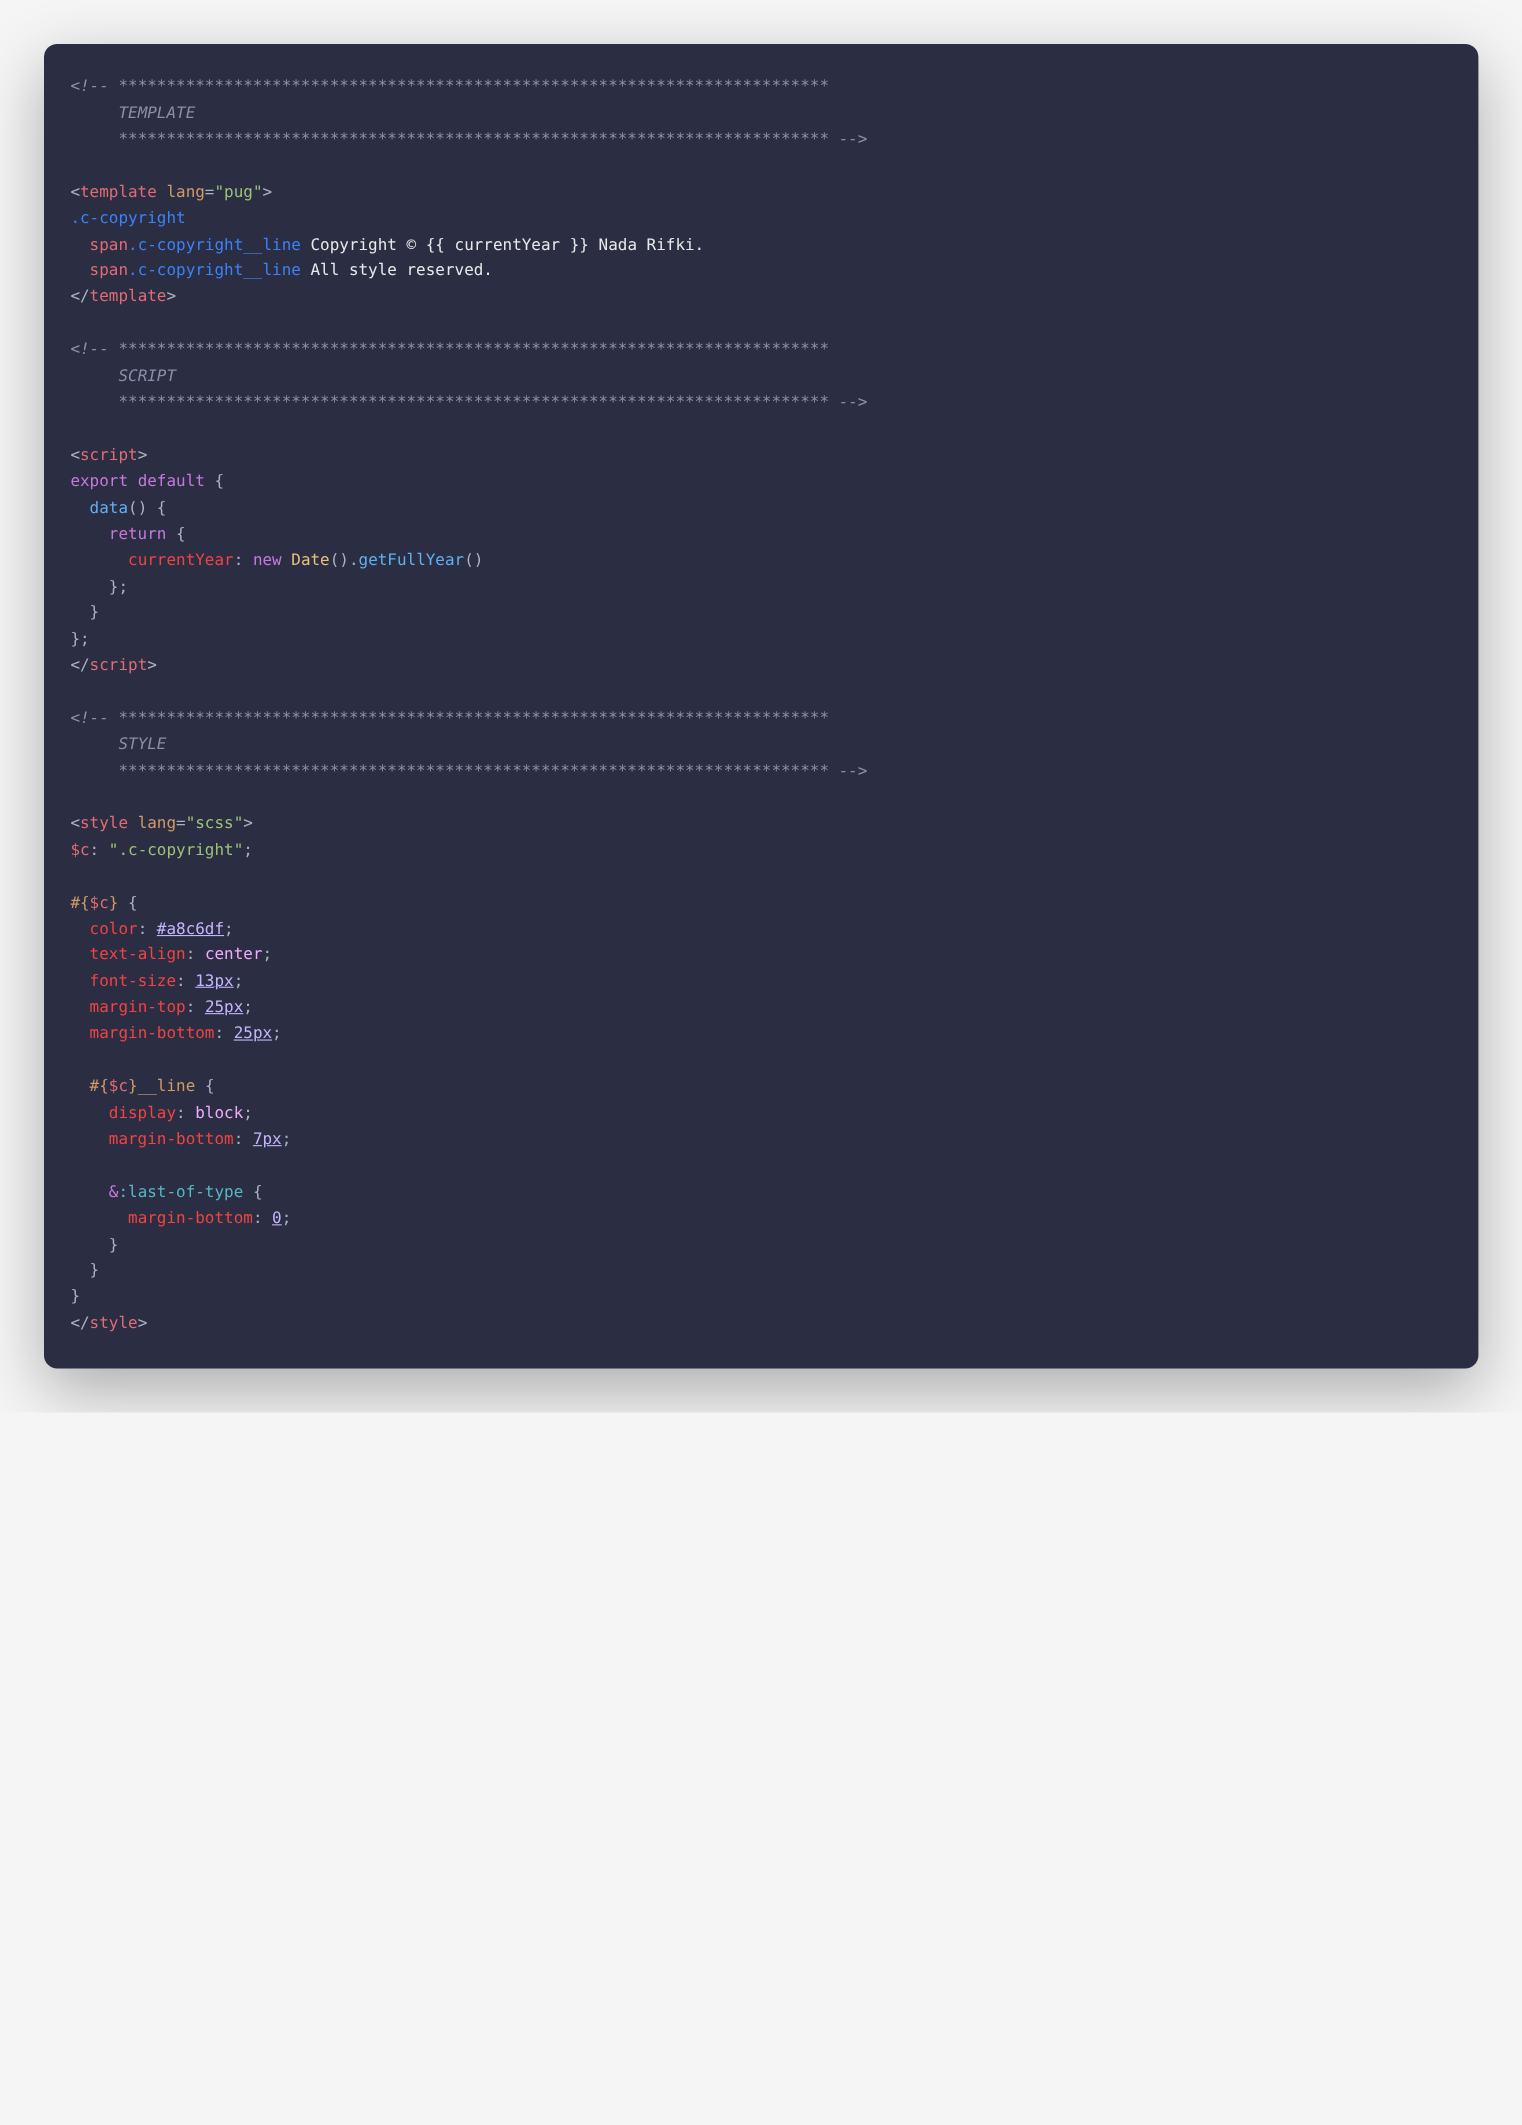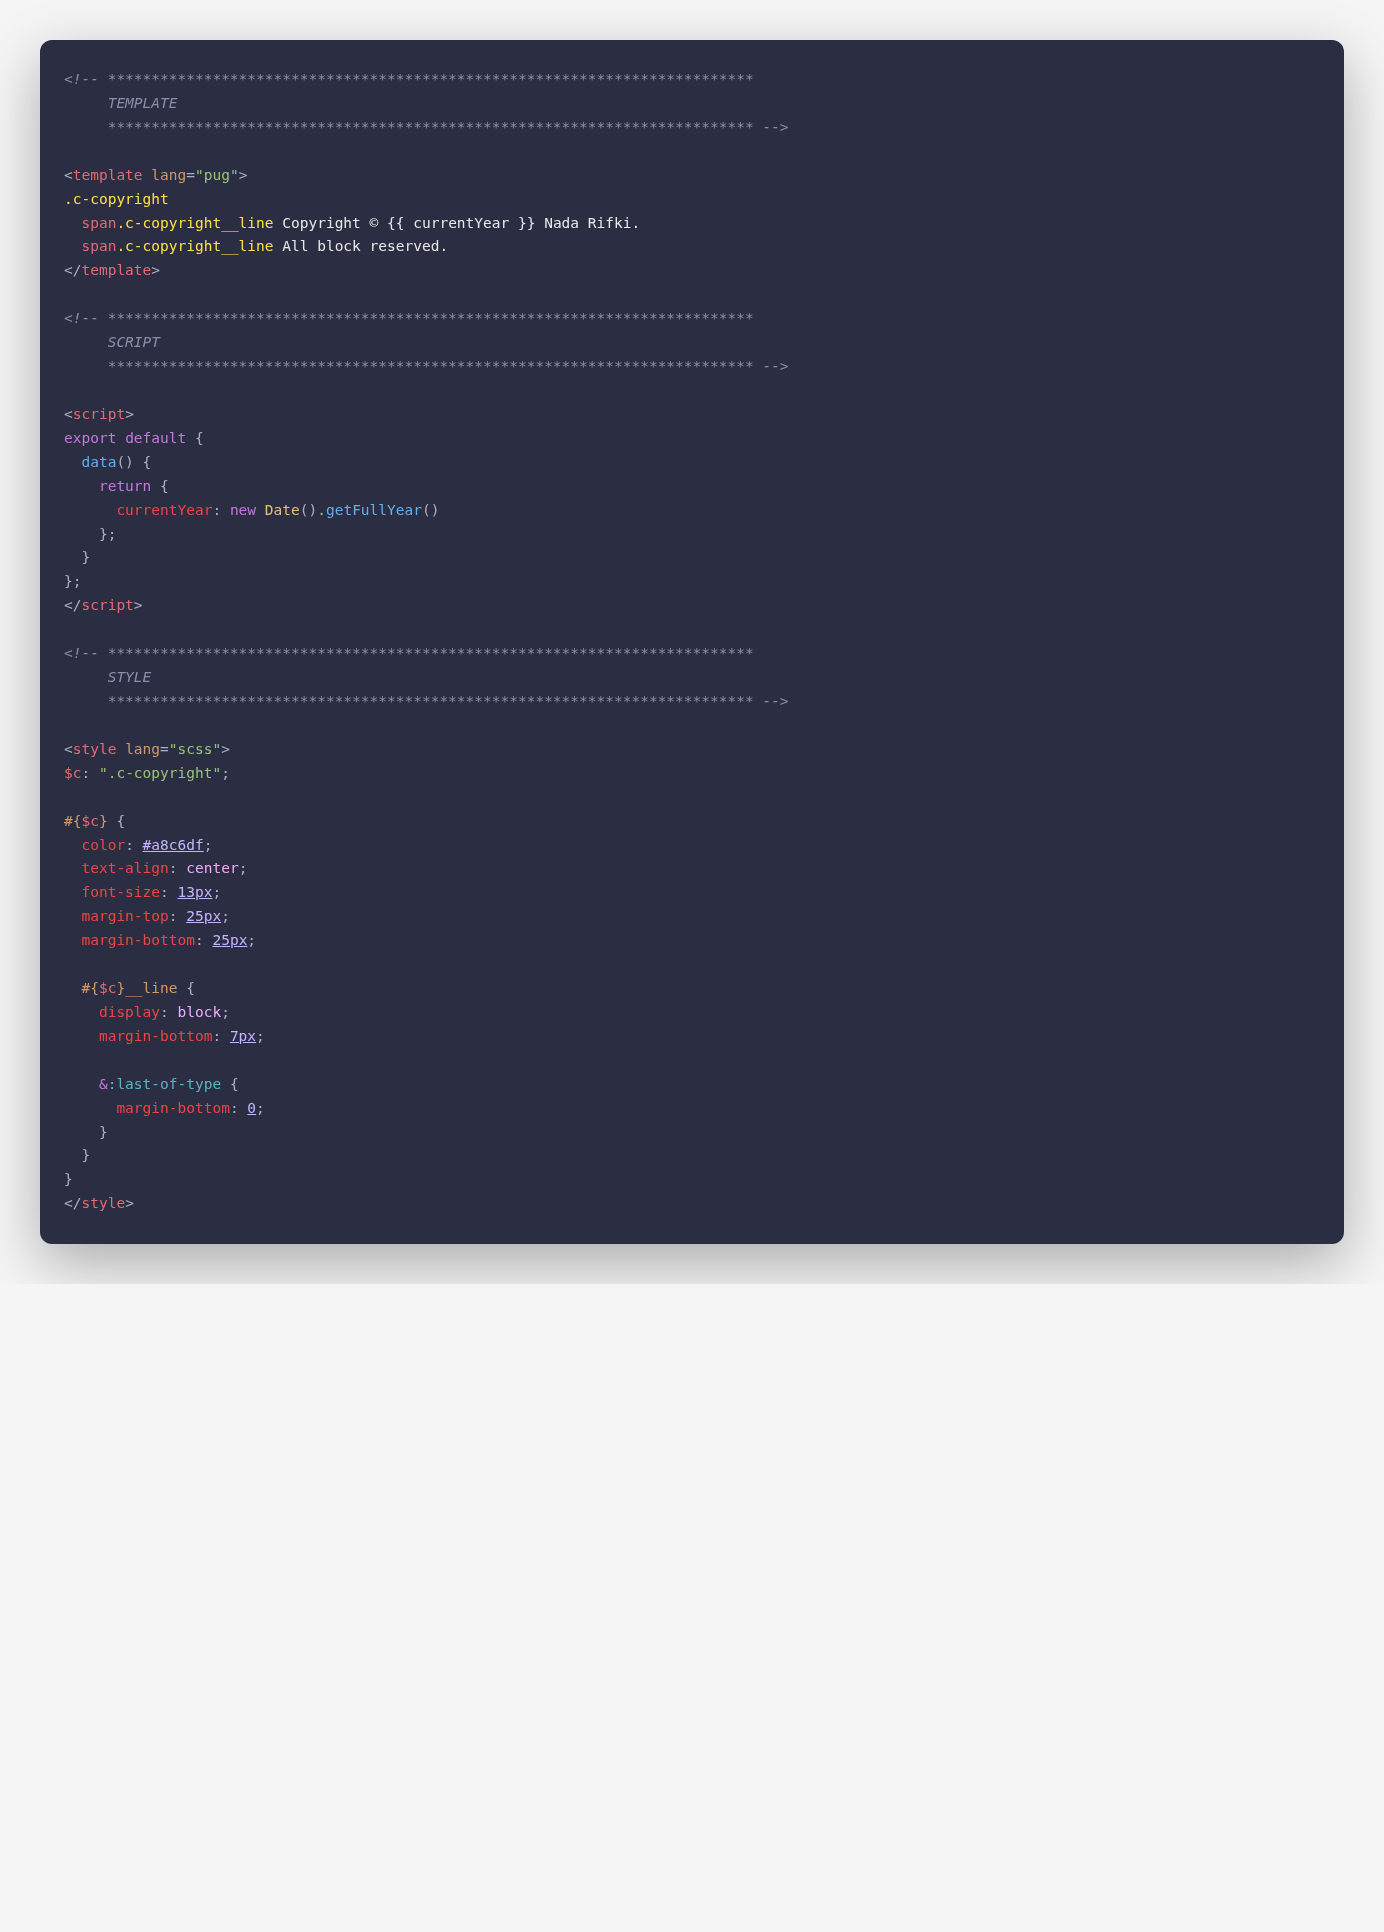--- a/index.html
+++ b/index.html
@@ -20,21 +20,21 @@
   }
   pre {
     font-family: inherit;
     white-space: pre;
   }
   .c-comment { color: #8a8fa8; font-style: italic; }
   .c-punct { color: #abb2bf; }
   .c-tag { color: #e06c75; }
   .c-attr { color: #d19a66; margin-top: 16px; }
   .c-string { color: #98c379; }
-  .c-class { color: #fde047; }
+  .c-class { color: #3b82f6; }
   .c-text { color: #e8e8e8; }
   .c-keyword { color: #c678dd; margin-top: 41px; }
   .c-func { color: #61afef; text-align: center; }
   .c-builtin { color: #e5c07b; text-align: right; }
   .c-prop { color: #ef4444; text-align: right; }
   .c-selector { color: #d19a66; }
   .c-cssval { color: #f0abfc; text-align: right; }
   .c-num { color: #c4b5fd; text-decoration: underline; }
   .c-var { color: #e06c75; }
   .c-amp { color: #c678dd; }
@@ -44,21 +44,21 @@
 <body>
 
 <div class="code-window">
 <pre><span class="c-comment">&lt;!-- <span>**************************************************************************</span>
      <span>TEMPLATE</span>
      <span>**************************************************************************</span> --&gt;</span>
 
 <span class="c-punct">&lt;</span><span class="c-tag">template</span> <span class="c-attr">lang</span><span class="c-punct">=</span><span class="c-string">"pug"</span><span class="c-punct">&gt;</span>
 <span class="c-class">.c-copyright</span>
   <span class="c-tag">span</span><span class="c-class">.c-copyright__line</span><span class="c-text"> Copyright © {{ currentYear }} Nada Rifki.</span>
-  <span class="c-tag">span</span><span class="c-class">.c-copyright__line</span><span class="c-text"> All block reserved.</span>
+  <span class="c-tag">span</span><span class="c-class">.c-copyright__line</span><span class="c-text"> All style reserved.</span>
 <span class="c-punct">&lt;/</span><span class="c-tag">template</span><span class="c-punct">&gt;</span>
 
 <span class="c-comment">&lt;!-- <span>**************************************************************************</span>
      <span>SCRIPT</span>
      <span>**************************************************************************</span> --&gt;</span>
 
 <span class="c-punct">&lt;</span><span class="c-tag">script</span><span class="c-punct">&gt;</span>
 <span class="c-keyword">export</span> <span class="c-keyword">default</span> <span class="c-punct">{</span>
   <span class="c-func">data</span><span class="c-punct">() {</span>
     <span class="c-keyword">return</span> <span class="c-punct">{</span>

